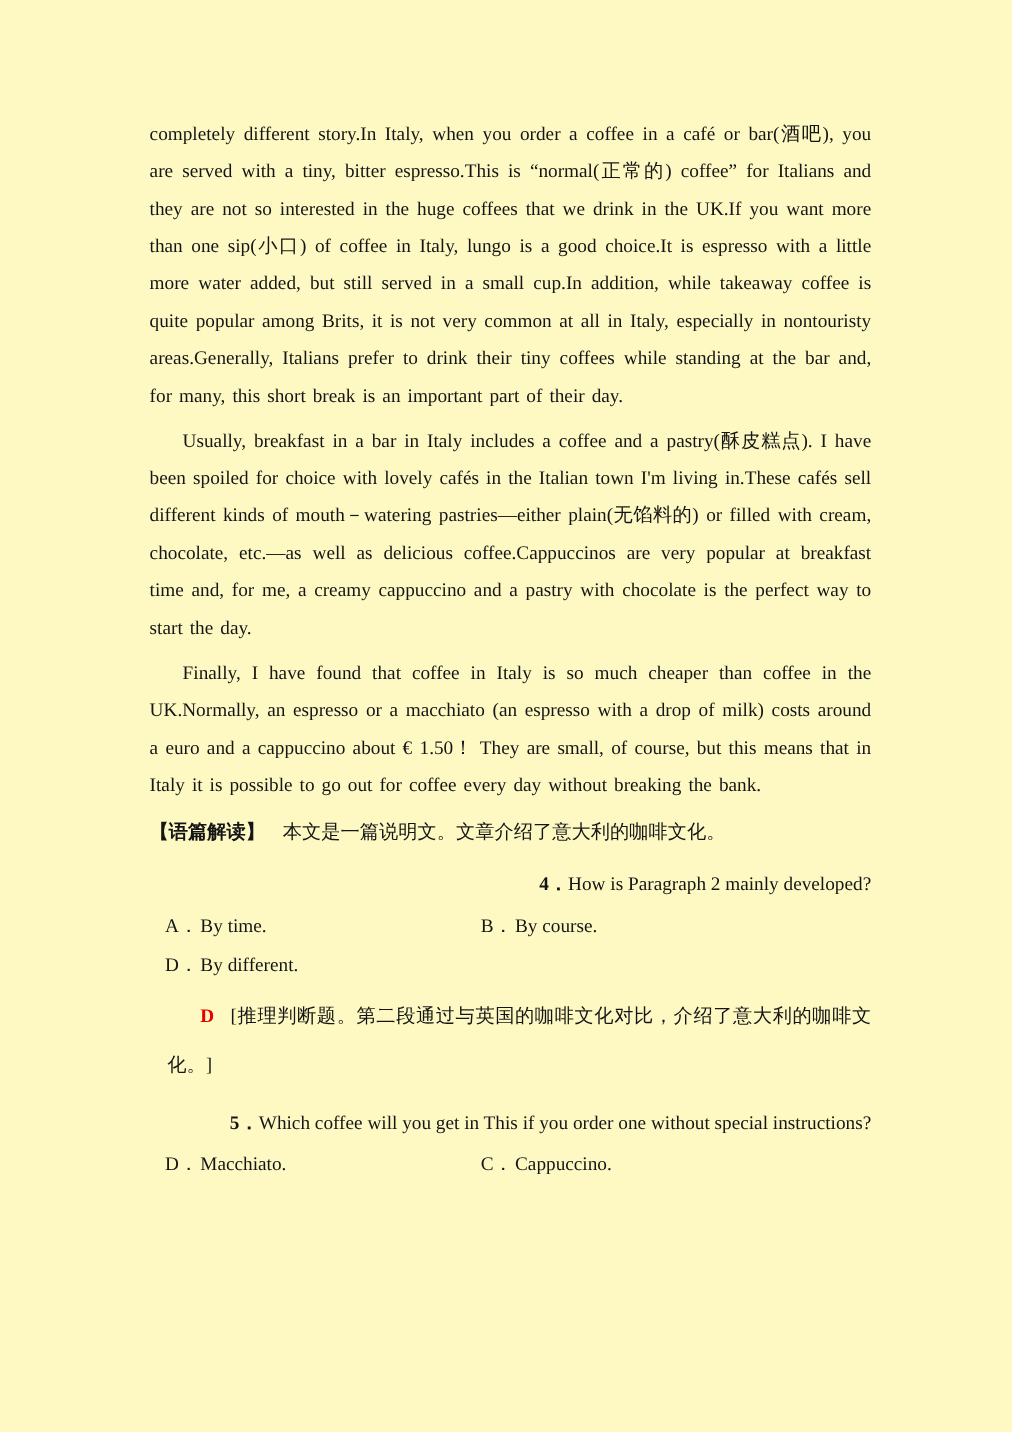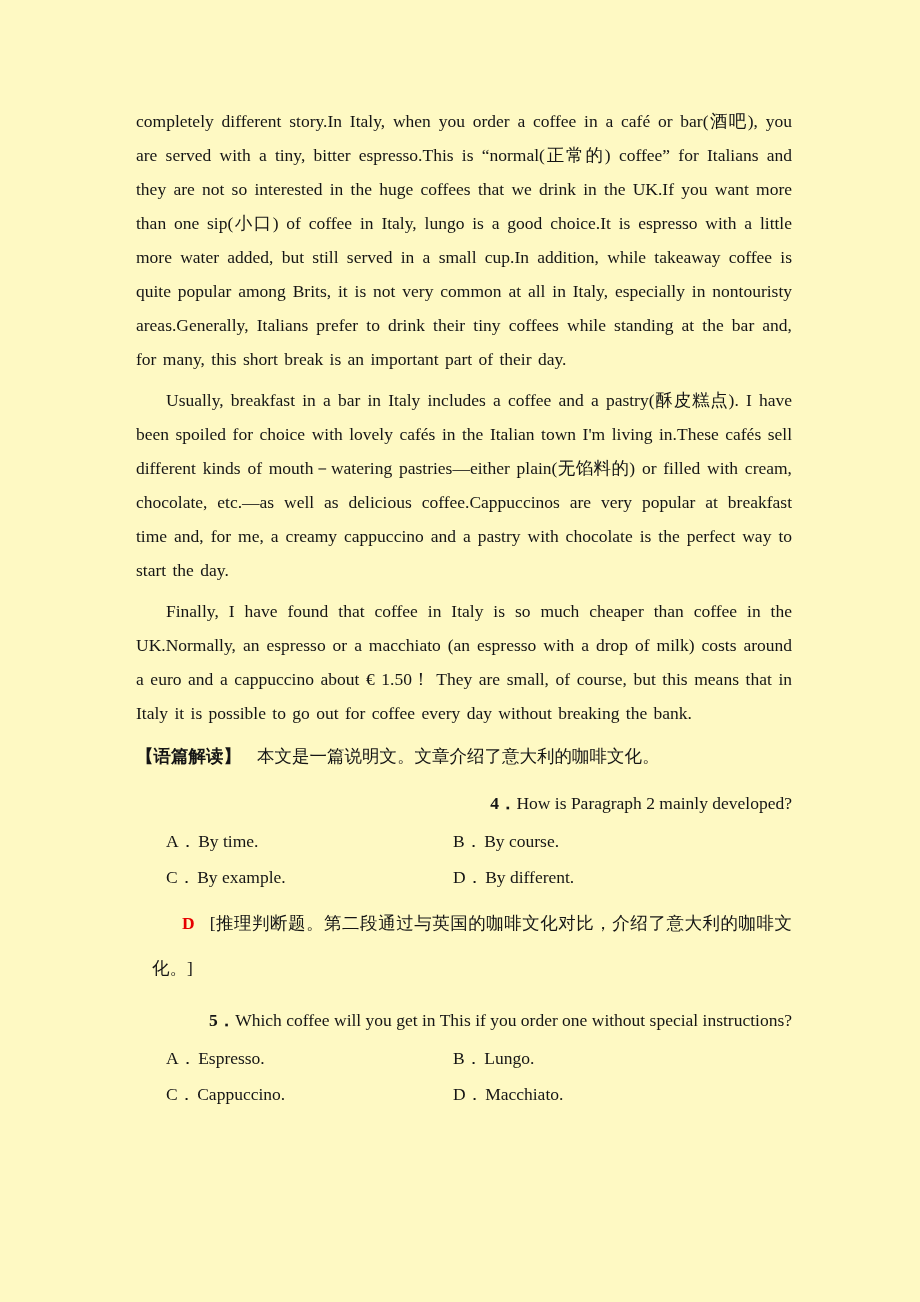--- a/index.html
+++ b/index.html
@@ -35,21 +35,21 @@
   .analysis-label { font-weight: bold; margin-right: 16px; margin-top: 17px; }
 
   .stem {
     line-height: 34px;
     text-indent: 30px;
     margin-top: 12px;
     text-align: right;
   }
   .qnum { font-weight: bold; }
 
-  .options { margin: 3px 0 2px 30px; }
+  .options { margin: 3px 0 2px 14px; }
   .option-row {
     display: grid;
     grid-template-columns: 287px 1fr;
     line-height: 36px;
   }
   .opt-label { margin-right: 2px; }
 
   .explanation {
     text-align: justify;
     line-height: 45px;
@@ -80,38 +80,33 @@
   <p class="stem">
     <span class="qnum">4．</span><span>How is Paragraph 2 mainly developed?</span>
   </p>
 
   <div class="options">
     <div class="option-row">
       <div><span class="opt-label">A．</span><span>By time.</span></div>
       <div><span class="opt-label">B．</span><span>By course.</span></div>
     </div>
     <div class="option-row">
-      <div><span class="opt-label">C．</span><span>By example.</span></div>
       <div><span class="opt-label">D．</span><span>By different.</span></div>
     </div>
   </div>
 
   <p class="explanation">
     <span class="answer-letter">D</span><span>[推理判断题。第二段通过与英国的咖啡文化对比，介绍了意大利的咖啡文化。]</span>
   </p>
 
   <p class="stem">
     <span class="qnum">5．</span><span>Which coffee will you get in This if you order one without special instructions?</span>
   </p>
 
   <div class="options">
     <div class="option-row">
-      <div><span class="opt-label">A．</span><span>Espresso.</span></div>
-      <div><span class="opt-label">B．</span><span>Lungo.</span></div>
-    </div>
-    <div class="option-row">
+      <div><span class="opt-label">D．</span><span>Macchiato.</span></div>
       <div><span class="opt-label">C．</span><span>Cappuccino.</span></div>
-      <div><span class="opt-label">D．</span><span>Macchiato.</span></div>
     </div>
   </div>
 
 
 </div>
 
 </body></html>

